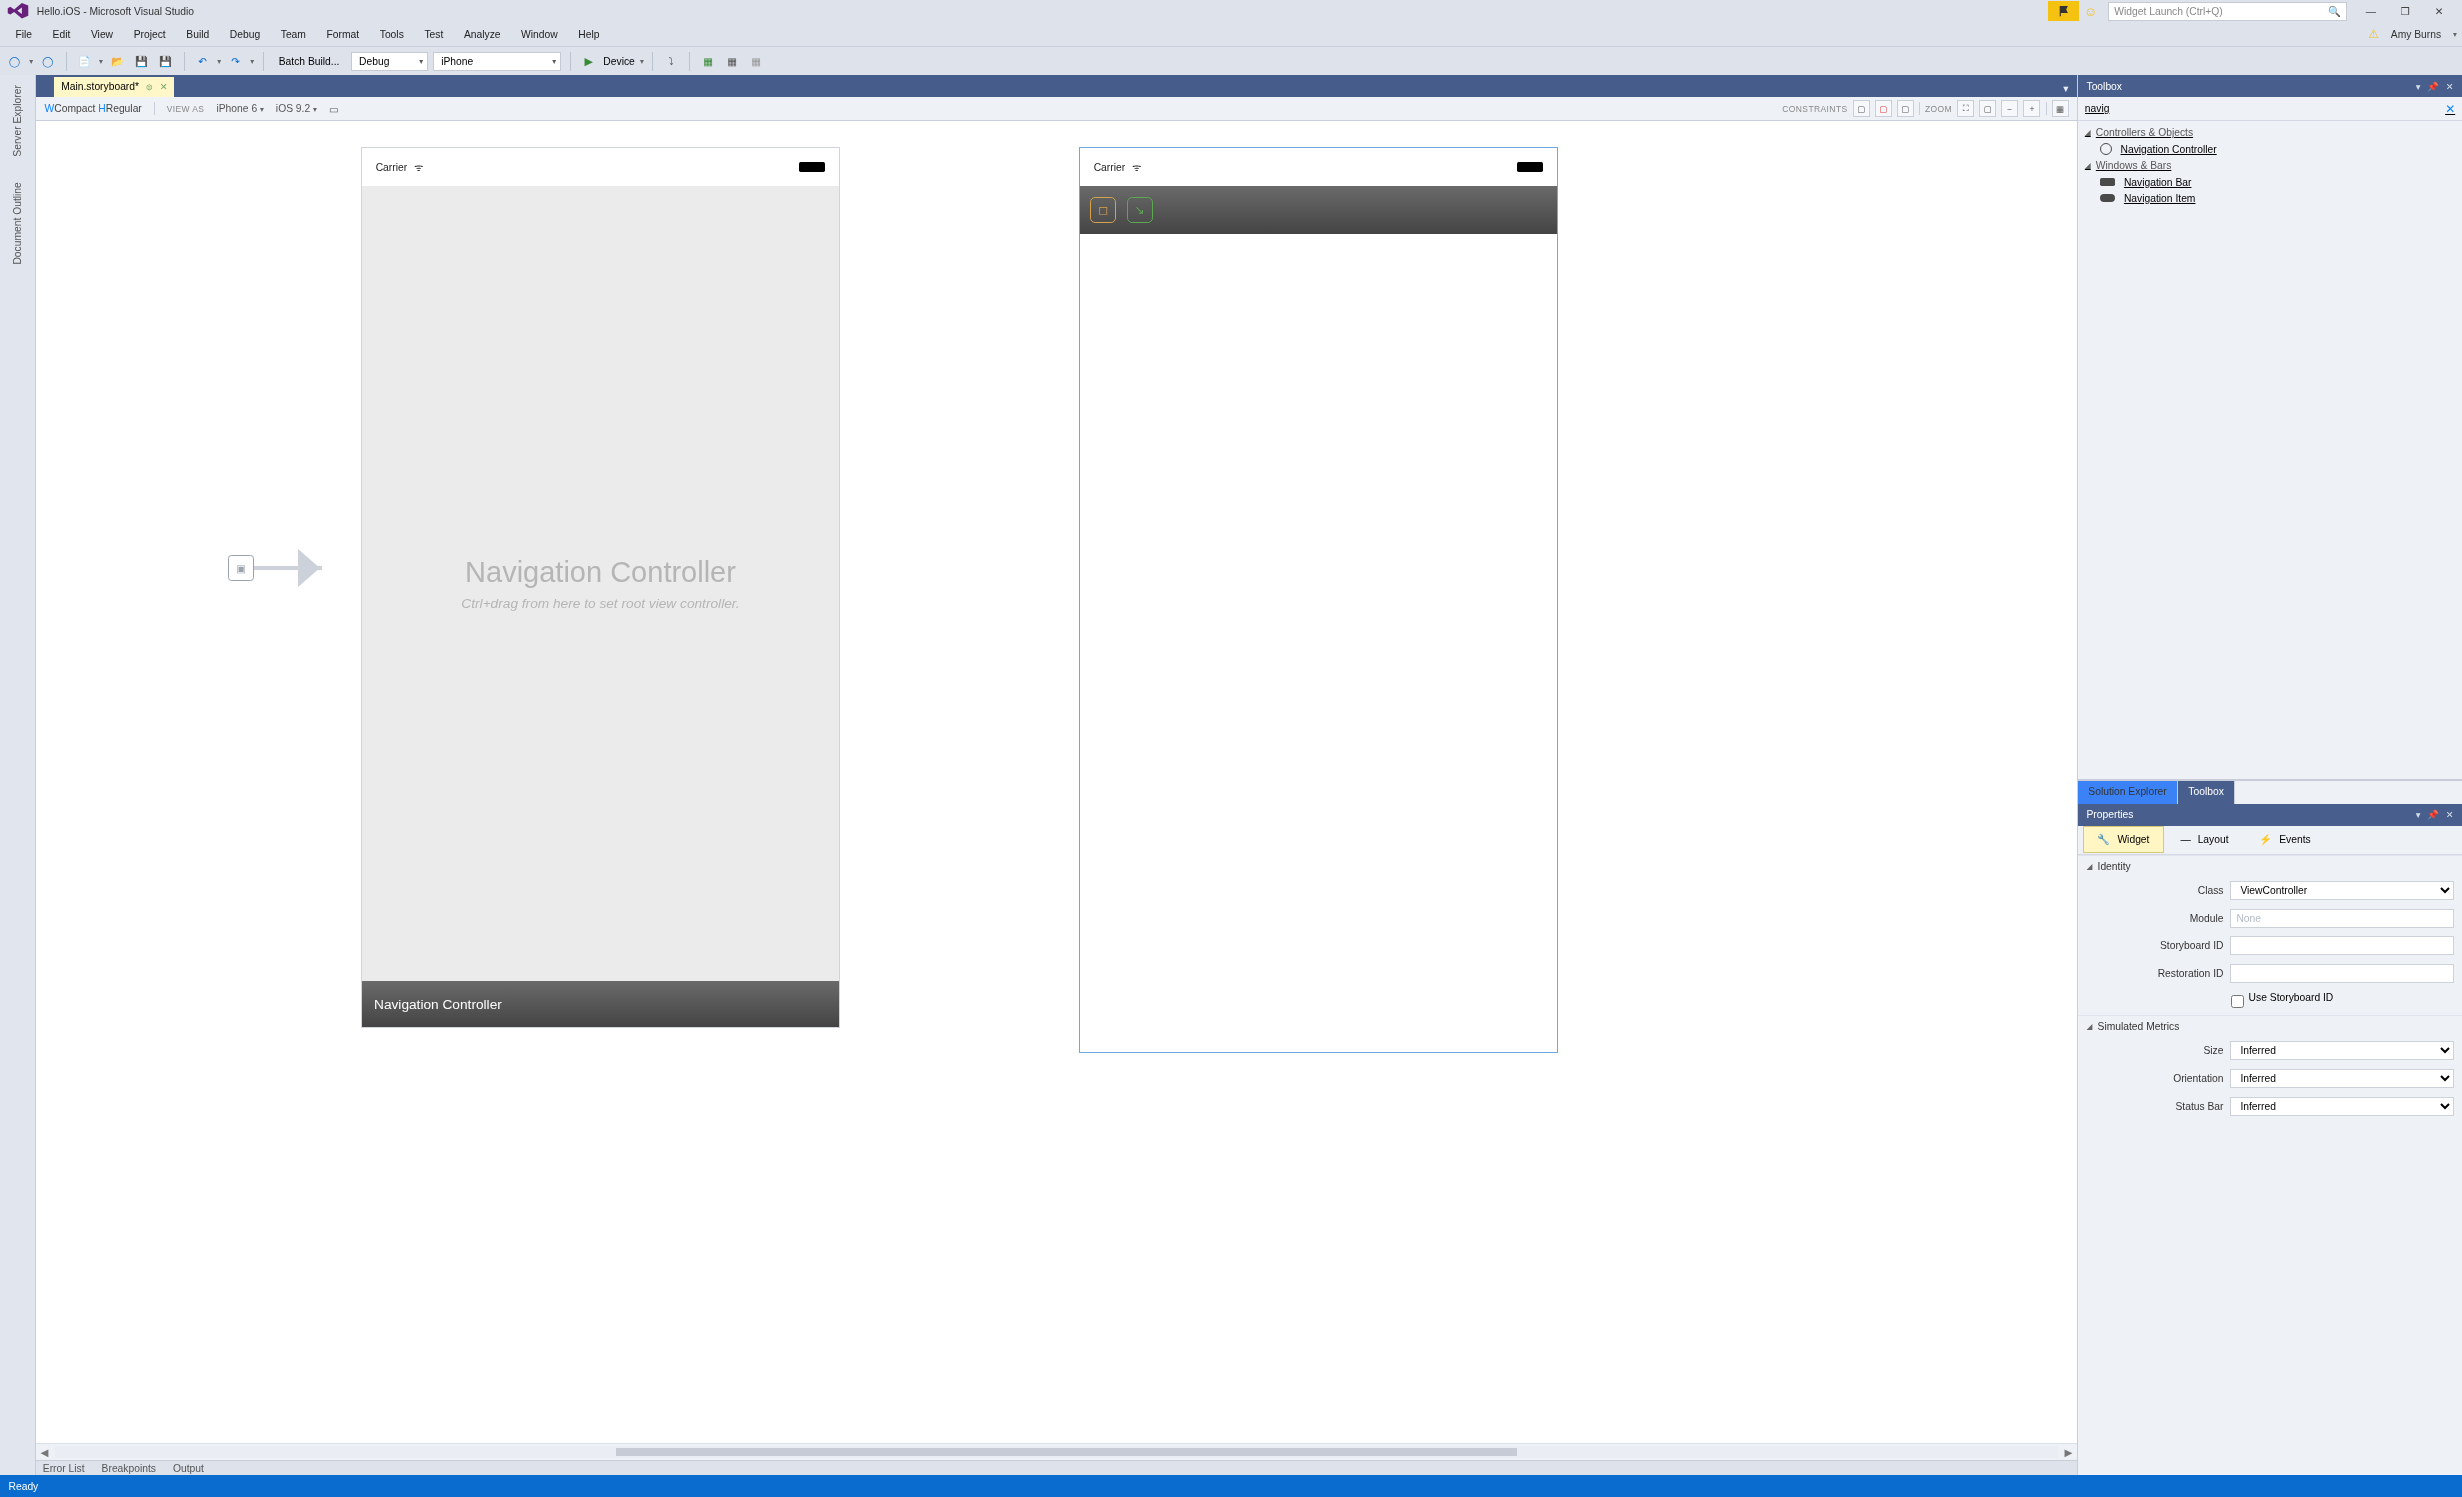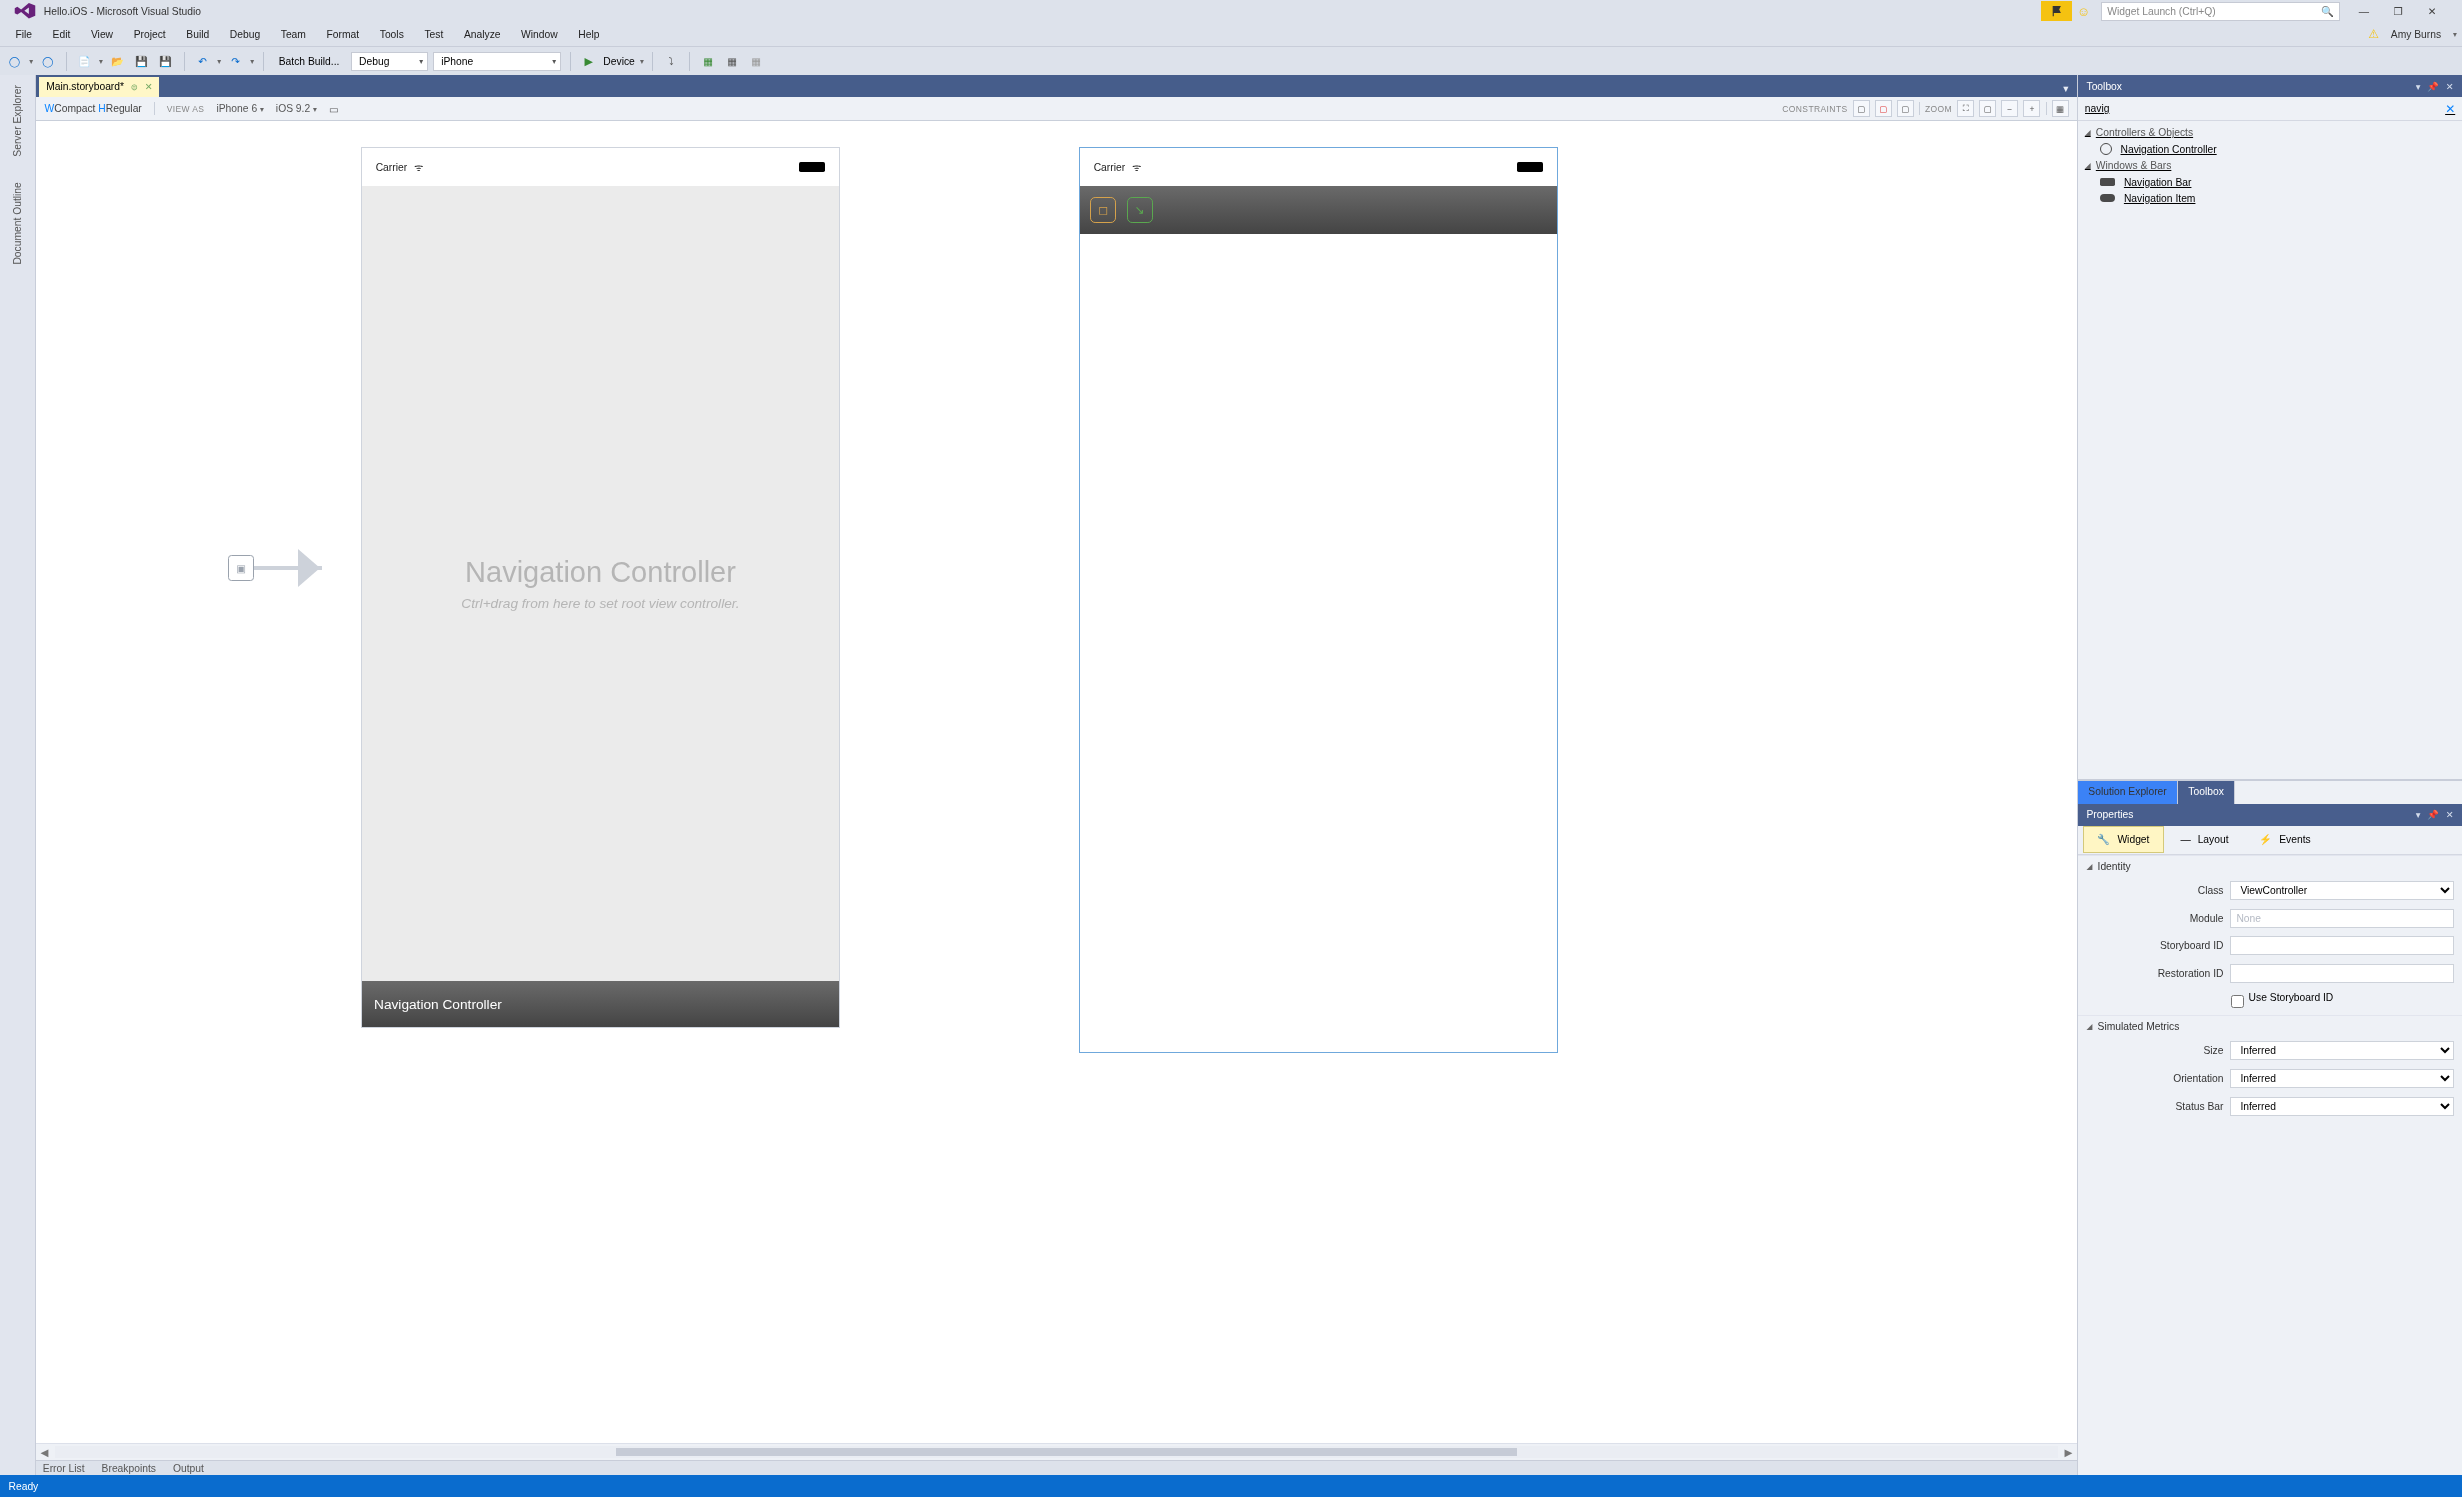--- a/index.html
+++ b/index.html
@@ -1,19 +1,19 @@
 <!DOCTYPE html>
 <html><head>
 <meta charset="utf-8">
 <style>
 * { margin: 0; padding: 0; box-sizing: border-box; font-family: "Segoe UI", Tahoma, sans-serif; font-size: 10.3px; }
 body { background: #eef1f6; width: 2462px; height: 1497px; overflow: hidden; display: flex; flex-direction: column; }
 
 
-.title-bar { height: 22px; background: #dde2eb; display: flex; align-items: center; padding: 0 13px; font-size: 10.3px; color: #333; }
+.title-bar { height: 22px; background: #dde2eb; display: flex; align-items: center; padding: 0 6px; font-size: 10.3px; color: #333; }
 .title-bar .vs-logo { width: 24px; height: 15.4px; margin-right: 6.8px; }
 .title-bar .spacer { flex: 1; }
 .title-bar .title-btn { width: 34px; height: 17px; display: flex; align-items: center; justify-content: center; color: #444; }
 .quick-launch { margin: 0 6.8px; width: 239px; border: 0.9px solid #c6cad4; background: #fff; height: 19px; display: flex; align-items: center; padding: 0 5.1px; color: #888; }
 .quick-launch .ql-icon { margin-left: auto; color: #666; }
 .flag-btn { width: 31px; height: 20.5px; background: #f5c211; display:flex; align-items:center; justify-content:center; }
 .smiley-btn { width:22px; height:20.5px; display:flex; align-items:center; justify-content:center; color:#f5c211; font-size:13px; }
 
 
 .menu-bar { height: 24px; background: #dde2eb; display: flex; align-items: center; padding: 0 5.1px; font-size: 10.3px; }
@@ -30,21 +30,21 @@
 .tb-dropdown::after { content:"▾"; position:absolute; right:4.3px; font-size:7.7px; color:#555; }
 .batch-text { padding: 0 6.8px; font-size:10.3px; }
 .play-icon { color:#388a34; font-size:11px; }
 
 
 .main-area { flex: 1; display: flex; overflow: hidden; }
 .left-rail { width: 36px; background: #e1e5ee; border-right: 0.9px solid #c8cdd9; display:flex; flex-direction:column; align-items:center; padding-top:5.1px; gap:15.4px; }
 .rail-tab { writing-mode: vertical-rl; transform: rotate(180deg); font-size:10.3px; color:#555; padding: 5.1px 1.7px; }
 .center-col { flex: 1; display:flex; flex-direction:column; overflow:hidden; }
 .doc-tabs { height: 22px; background: #465d8b; display:flex; align-items:flex-end; padding-left: 3.4px; }
-.doc-tab { background:#fff7c7; height:20.5px; display:flex; align-items:center; padding:0 6.8px; font-size:10.3px; gap:6.8px; }
+.doc-tab { background:#fff7c7; height:20.5px; display:flex; align-items:center; padding:0 6.8px; font-size:10.3px; gap:6.8px;margin-left:15px; }
 .doc-tab .close { color:#7a6; font-size:9.4px; }
 .doc-tab .pin { color:#7a6; font-size:8.5px; }
 .doc-tabs .tab-tools { margin-left:auto; display:flex; gap:3.4px; padding-right:5.1px; }
 .doc-tabs .tab-tools span { color:#e8ecf5; font-size:10.3px; padding:3.4px; }
 
 .design-bar { height:24px; background:#eef1f6; border-bottom:0.9px solid #c9cfda; display:flex; align-items:center; padding:0 8.5px; font-size:10.3px; color:#555; gap:12px; }
 .design-bar .wc { color:#0a84ff; font-weight: normal; }
 .design-bar .wc-text { color:#444; }
 .design-bar .sep { width:0.9px; height:13.7px; background:#c9cfda; }
 .design-bar .label { font-size:8.5px; letter-spacing: 0.4px; color:#888; }

